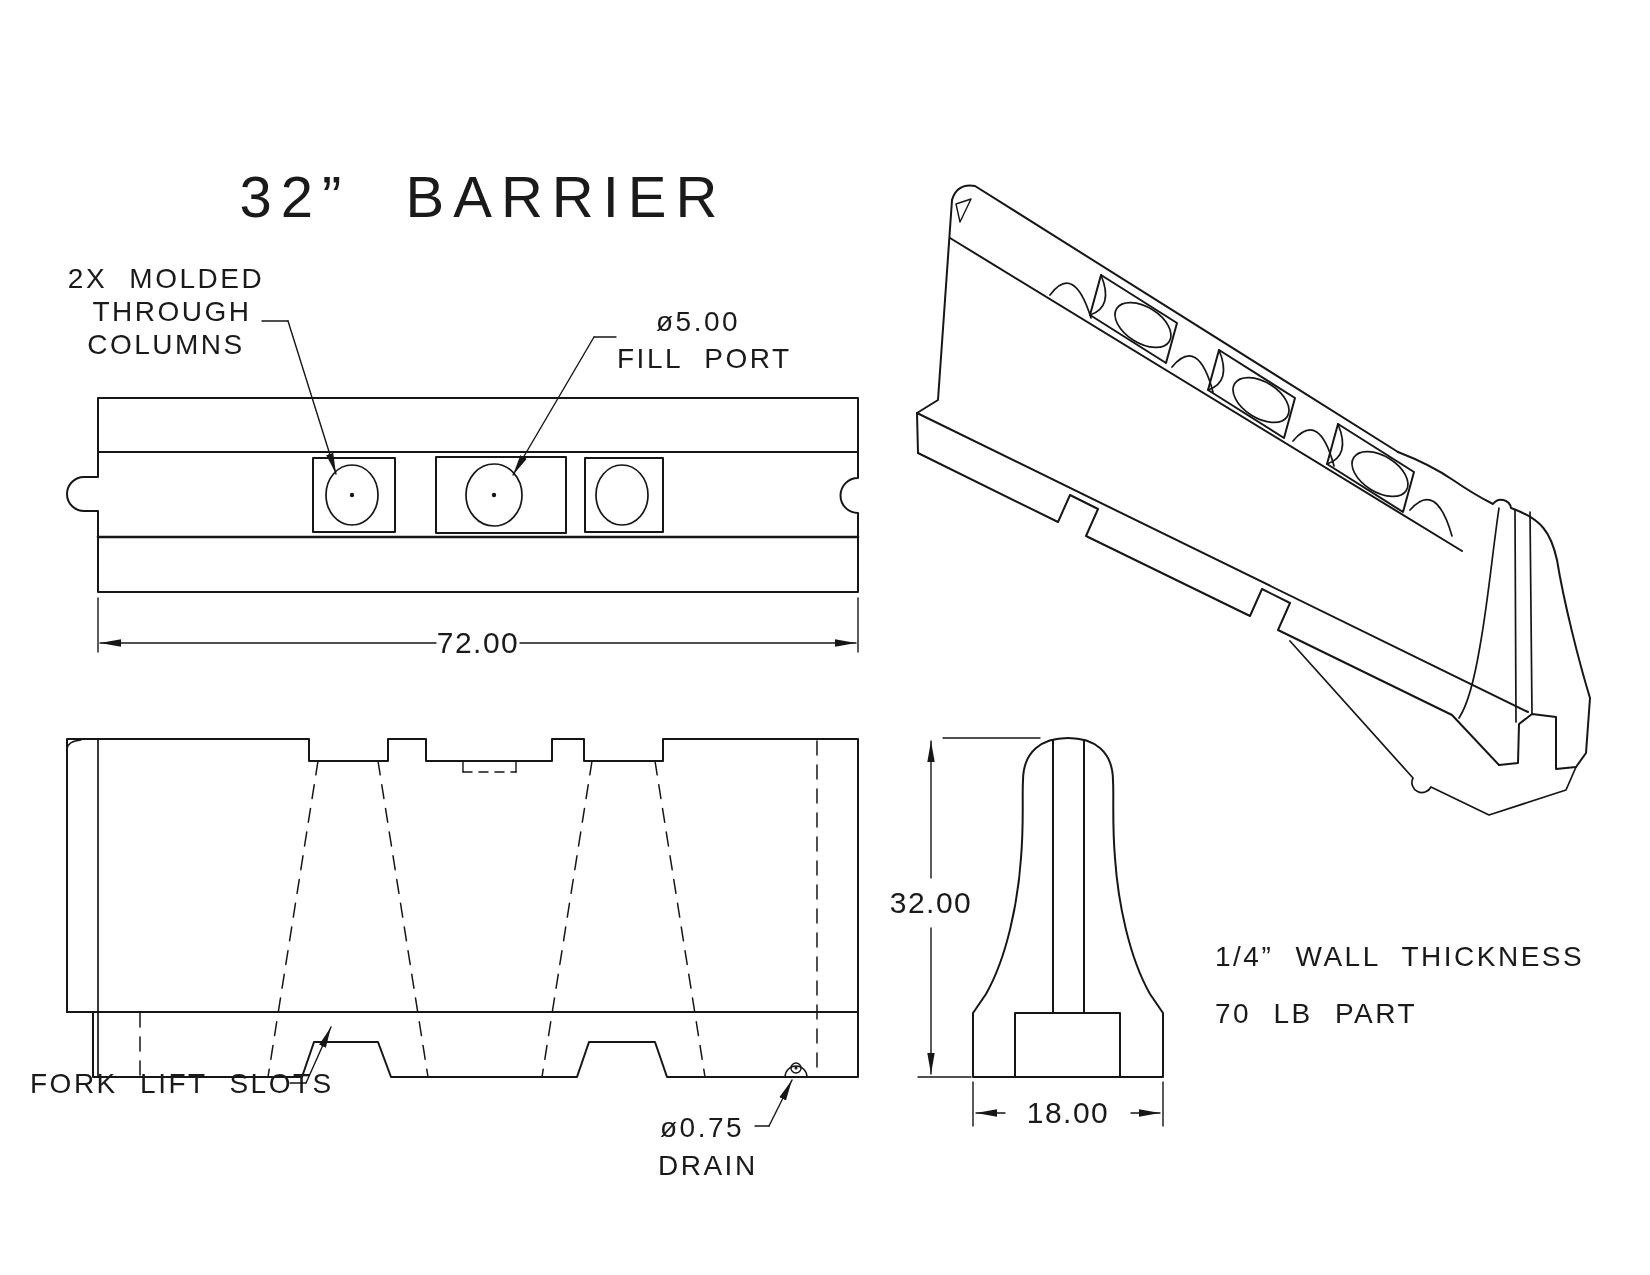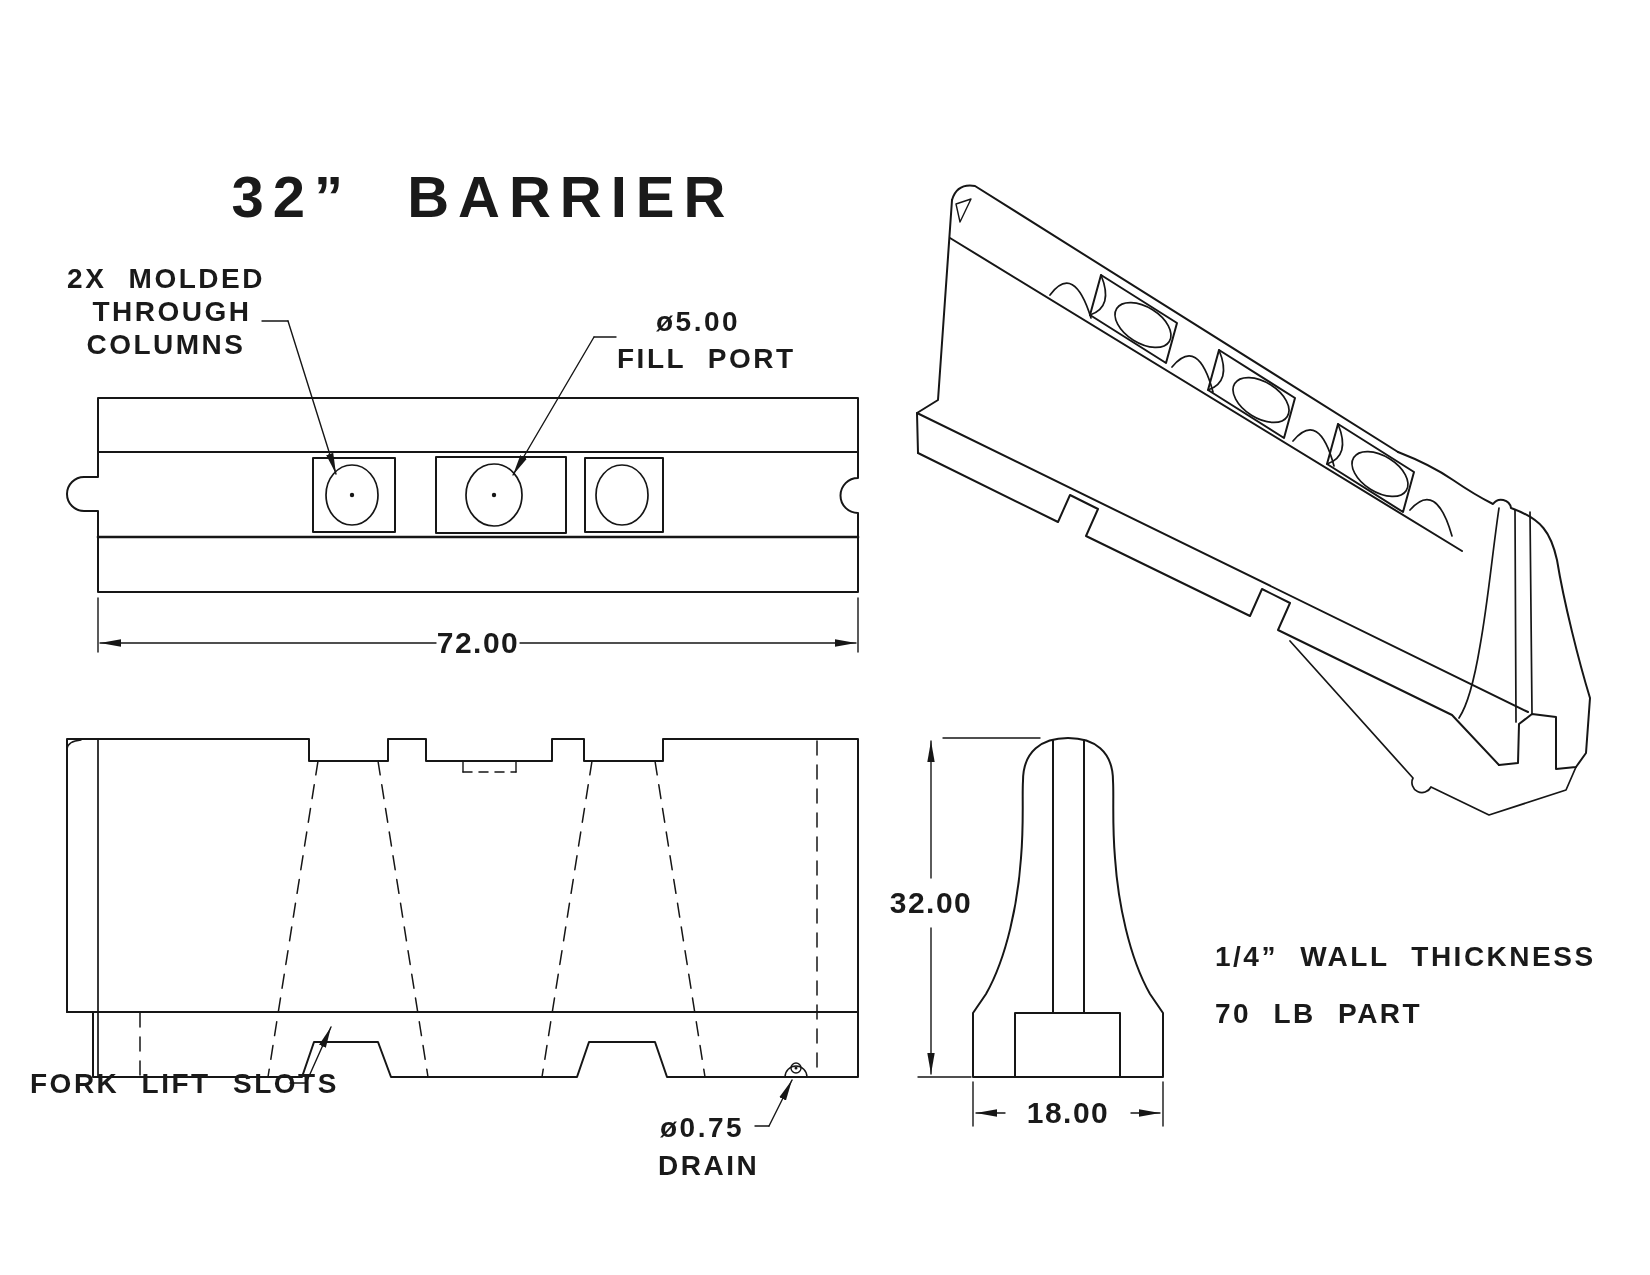--- a/index.html
+++ b/index.html
@@ -1,16 +1,16 @@
 <!DOCTYPE html>
 <html><head>
 <meta charset="utf-8">
 <style>
   html,body{margin:0;padding:0;background:#ffffff;}
-  .canvas{position:relative;width:1650px;height:1275px;background:#ffffff;overflow:hidden;font-weight:bold;}
+  .canvas{position:relative;width:1650px;height:1275px;background:#ffffff;overflow:hidden;}
   svg{position:absolute;left:0;top:0;}
   .ln{stroke:#161616;fill:none;stroke-width:2;stroke-linecap:round;stroke-linejoin:round;}
   .thin{stroke-width:1.4;}
   .med{stroke-width:1.7;}
   .thick{stroke-width:2.7;}
   .dash{stroke-dasharray:14 10;stroke-width:1.5;}
   .dash2{stroke-dasharray:9 7;stroke-width:1.5;}
   .dot{fill:#161616;stroke:none;}
   text{font-family:"Liberation Sans","DejaVu Sans",sans-serif;fill:#1a1a1a;}
   .title{font-size:58px;letter-spacing:9px;word-spacing:30px;}

